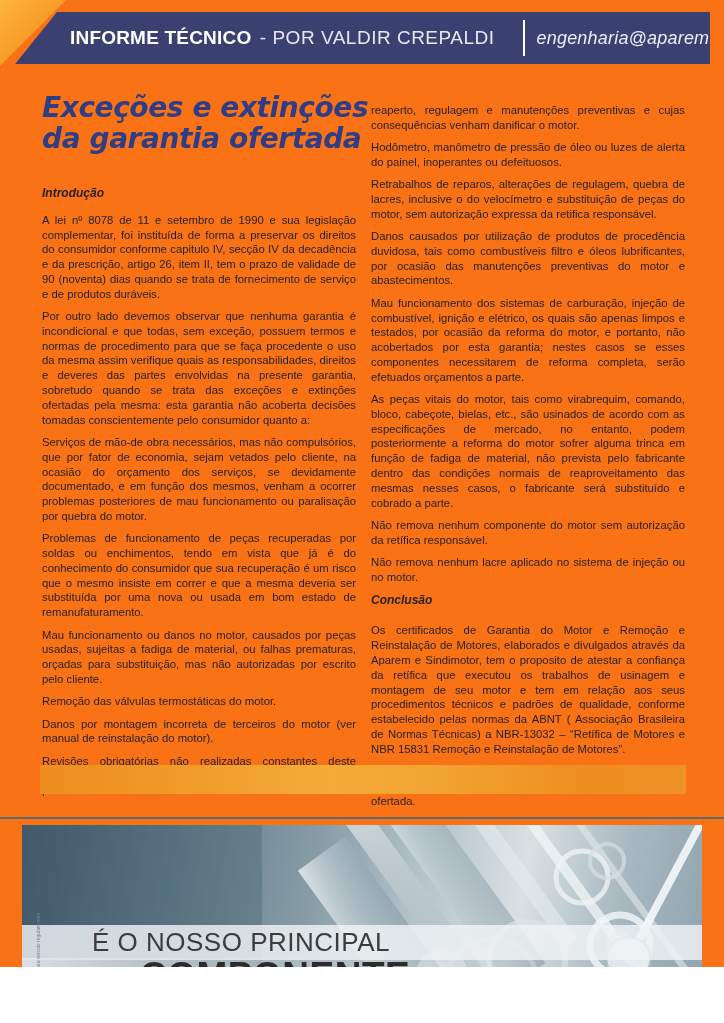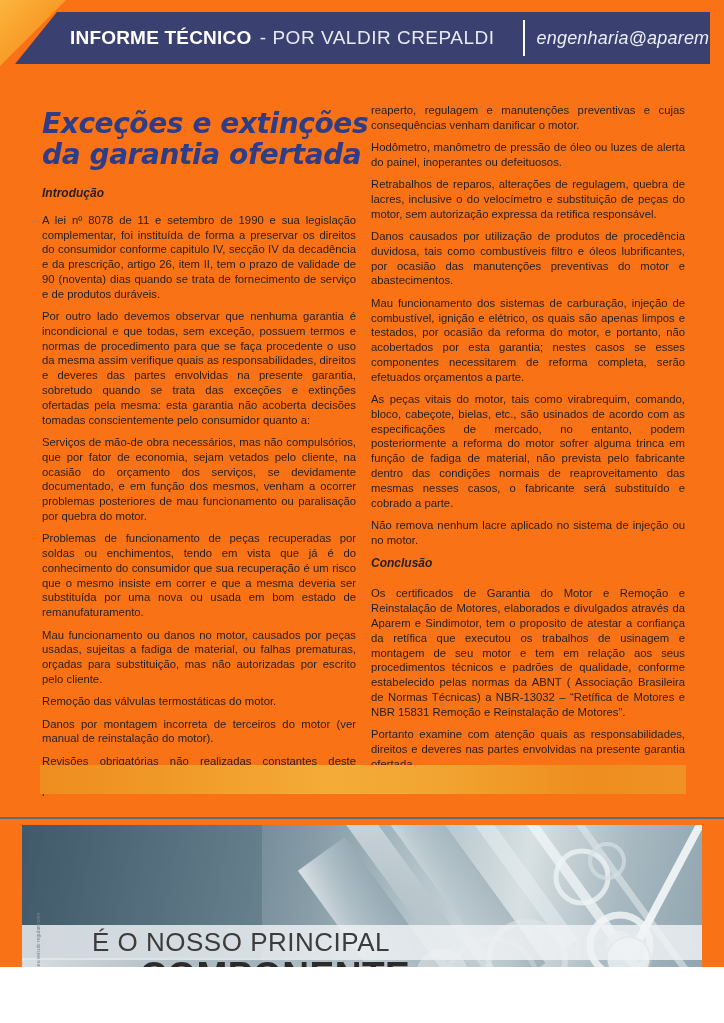--- a/index.html
+++ b/index.html
@@ -13,21 +13,21 @@
   .topbar{position:absolute;left:15px;top:12px;width:695px;height:52px;background:#3a4170;
         clip-path:polygon(42px 0,100% 0,100% 100%,0 100%);
         display:flex;align-items:center;}
   .topbar-title{margin-left:55px;white-space:nowrap;}
   .topbar-title .strong{color:#ffffff;font-weight:bold;font-size:19px;letter-spacing:.2px;}
   .topbar-title .light{color:#e8eaf2;font-size:19px;font-weight:normal;letter-spacing:.5px;margin-left:4px;}
   .topbar-divider{width:2px;height:36px;background:#ffffff;margin-left:28px;margin-right:12px;flex:none;}
   .topbar-email{color:#eceef6;font-size:18px;font-style:italic;font-weight:300;letter-spacing:.2px;}
 
   
-  .article-title{position:absolute;left:42px;top:108px;margin:0;
+  .article-title{position:absolute;left:42px;top:92px;margin:0;
         font-family:"DejaVu Sans", sans-serif;
         font-size:28px;line-height:31px;font-weight:bold;font-style:italic;
         color:#2e3d86;letter-spacing:-.4px;}
   .col{position:absolute;width:314px;font-size:11.3px;line-height:14.8px;text-align:justify;}
   .col p{margin:0 0 7.5px 0;}
   .col-left{left:42px;top:186px;}
   .col-right{left:371px;top:103px;}
   .subhead{font-size:12px;font-weight:bold;font-style:italic;margin:0 0 12px 0;color:#231f20;}
   .subhead.conclusion{margin:8px 0 16px 0;}
 
@@ -90,20 +90,21 @@
     <p>Revisões obrigatórias não realizadas constantes deste certificado de garantia, as quais geram problemas funcionais por falta de</p>
   </div>
 
   <div class="col col-right">
     <p>reaperto, regulagem e manutenções preventivas e cujas consequências venham danificar o motor.</p>
     <p>Hodômetro, manômetro de pressão de óleo ou luzes de alerta do painel, inoperantes ou defeituosos.</p>
     <p>Retrabalhos de reparos, alterações de regulagem, quebra de lacres, inclusive o do velocímetro e substituição de peças do motor, sem autorização expressa da retifica responsável.</p>
     <p>Danos causados por utilização de produtos de procedência duvidosa, tais como combustíveis filtro e óleos lubrificantes, por ocasião das manutenções preventivas do motor e abastecimentos.</p>
     <p>Mau funcionamento dos sistemas de carburação, injeção de combustível, ignição e elétrico, os quais são apenas limpos e testados, por ocasião da reforma do motor, e portanto, não acobertados por esta garantia; nestes casos se esses componentes necessitarem de reforma completa, serão efetuados orçamentos a parte.</p>
     <p>As peças vitais do motor, tais como virabrequim, comando, bloco, cabeçote, bielas, etc., são usinados de acordo com as especificações de mercado, no entanto, podem posteriormente a reforma do motor sofrer alguma trinca em função de fadiga de material, não prevista pelo fabricante dentro das condições normais de reaproveitamento das mesmas nesses casos, o fabricante será substituído e cobrado a parte.</p>
+    <p>Não remova nenhum componente do motor sem autorização da retífica responsável.</p>
     <p>Não remova nenhum lacre aplicado no sistema de injeção ou no motor.</p>
     <h2 class="subhead conclusion">Conclusão</h2>
     <p>Os certificados de Garantia do Motor e Remoção e Reinstalação de Motores, elaborados e divulgados através da Aparem e Sindimotor, tem o proposito de atestar a confiança da retífica que executou os trabalhos de usinagem e montagem de seu motor e tem em relação aos seus procedimentos técnicos e padrões de qualidade, conforme estabelecido pelas normas da ABNT ( Associação Brasileira de Normas Técnicas) a NBR-13032 – “Retífica de Motores e NBR 15831 Remoção e Reinstalação de Motores”.</p>
     <p>Portanto examine com atenção quais as responsabilidades, direitos e deveres nas partes envolvidas na presente garantia ofertada.</p>
   </div>
 
   <div class="orange-bar"></div>
 
   <div class="ad-topline"></div>
 

